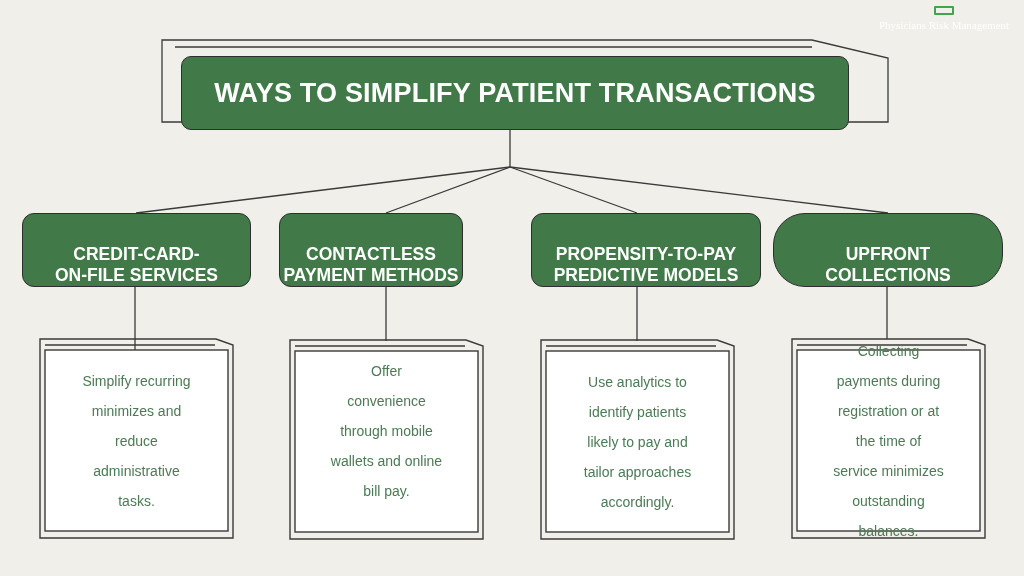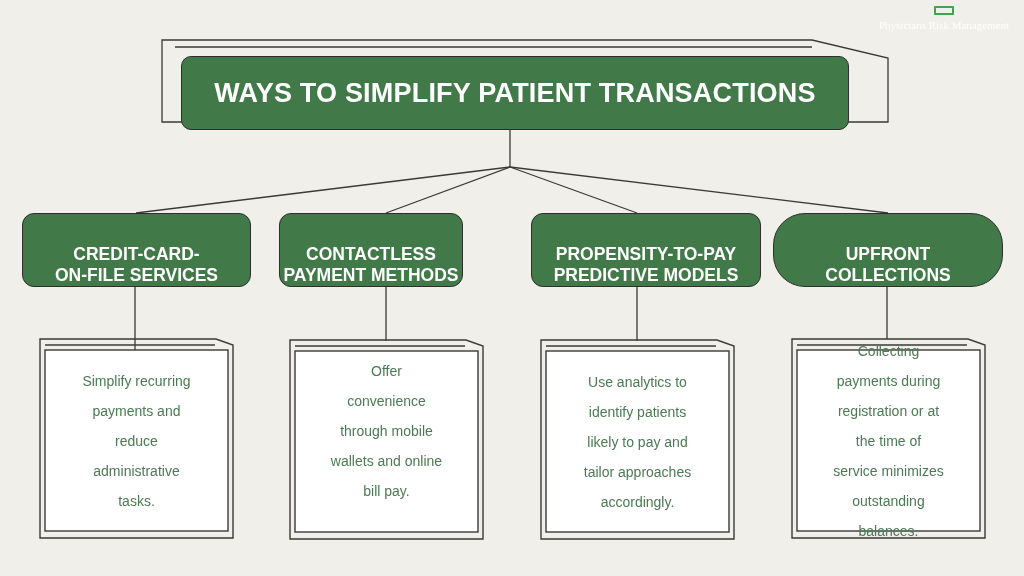--- a/index.html
+++ b/index.html
@@ -119,21 +119,21 @@
   <span class="cat-text">PROPENSITY-TO-PAY
 PREDICTIVE MODELS</span>
 </div>
 <div class="cat-box" style="left:773px; width:230px;border-radius:32px;">
   <span class="cat-text">UPFRONT
 COLLECTIONS</span>
 </div>
 
 <div class="desc-text-wrap" style="left:46px; top:351px; width:181px; height:179px;">
   <span class="desc-text">Simplify recurring
-payments and
+minimizes and
 reduce
 administrative
 tasks.</span>
 </div>
 <div class="desc-text-wrap" style="left:296px; top:352px; width:181px; height:158px;">
   <span class="desc-text">Offer
 convenience
 through mobile
 wallets and online
 bill pay.</span>

